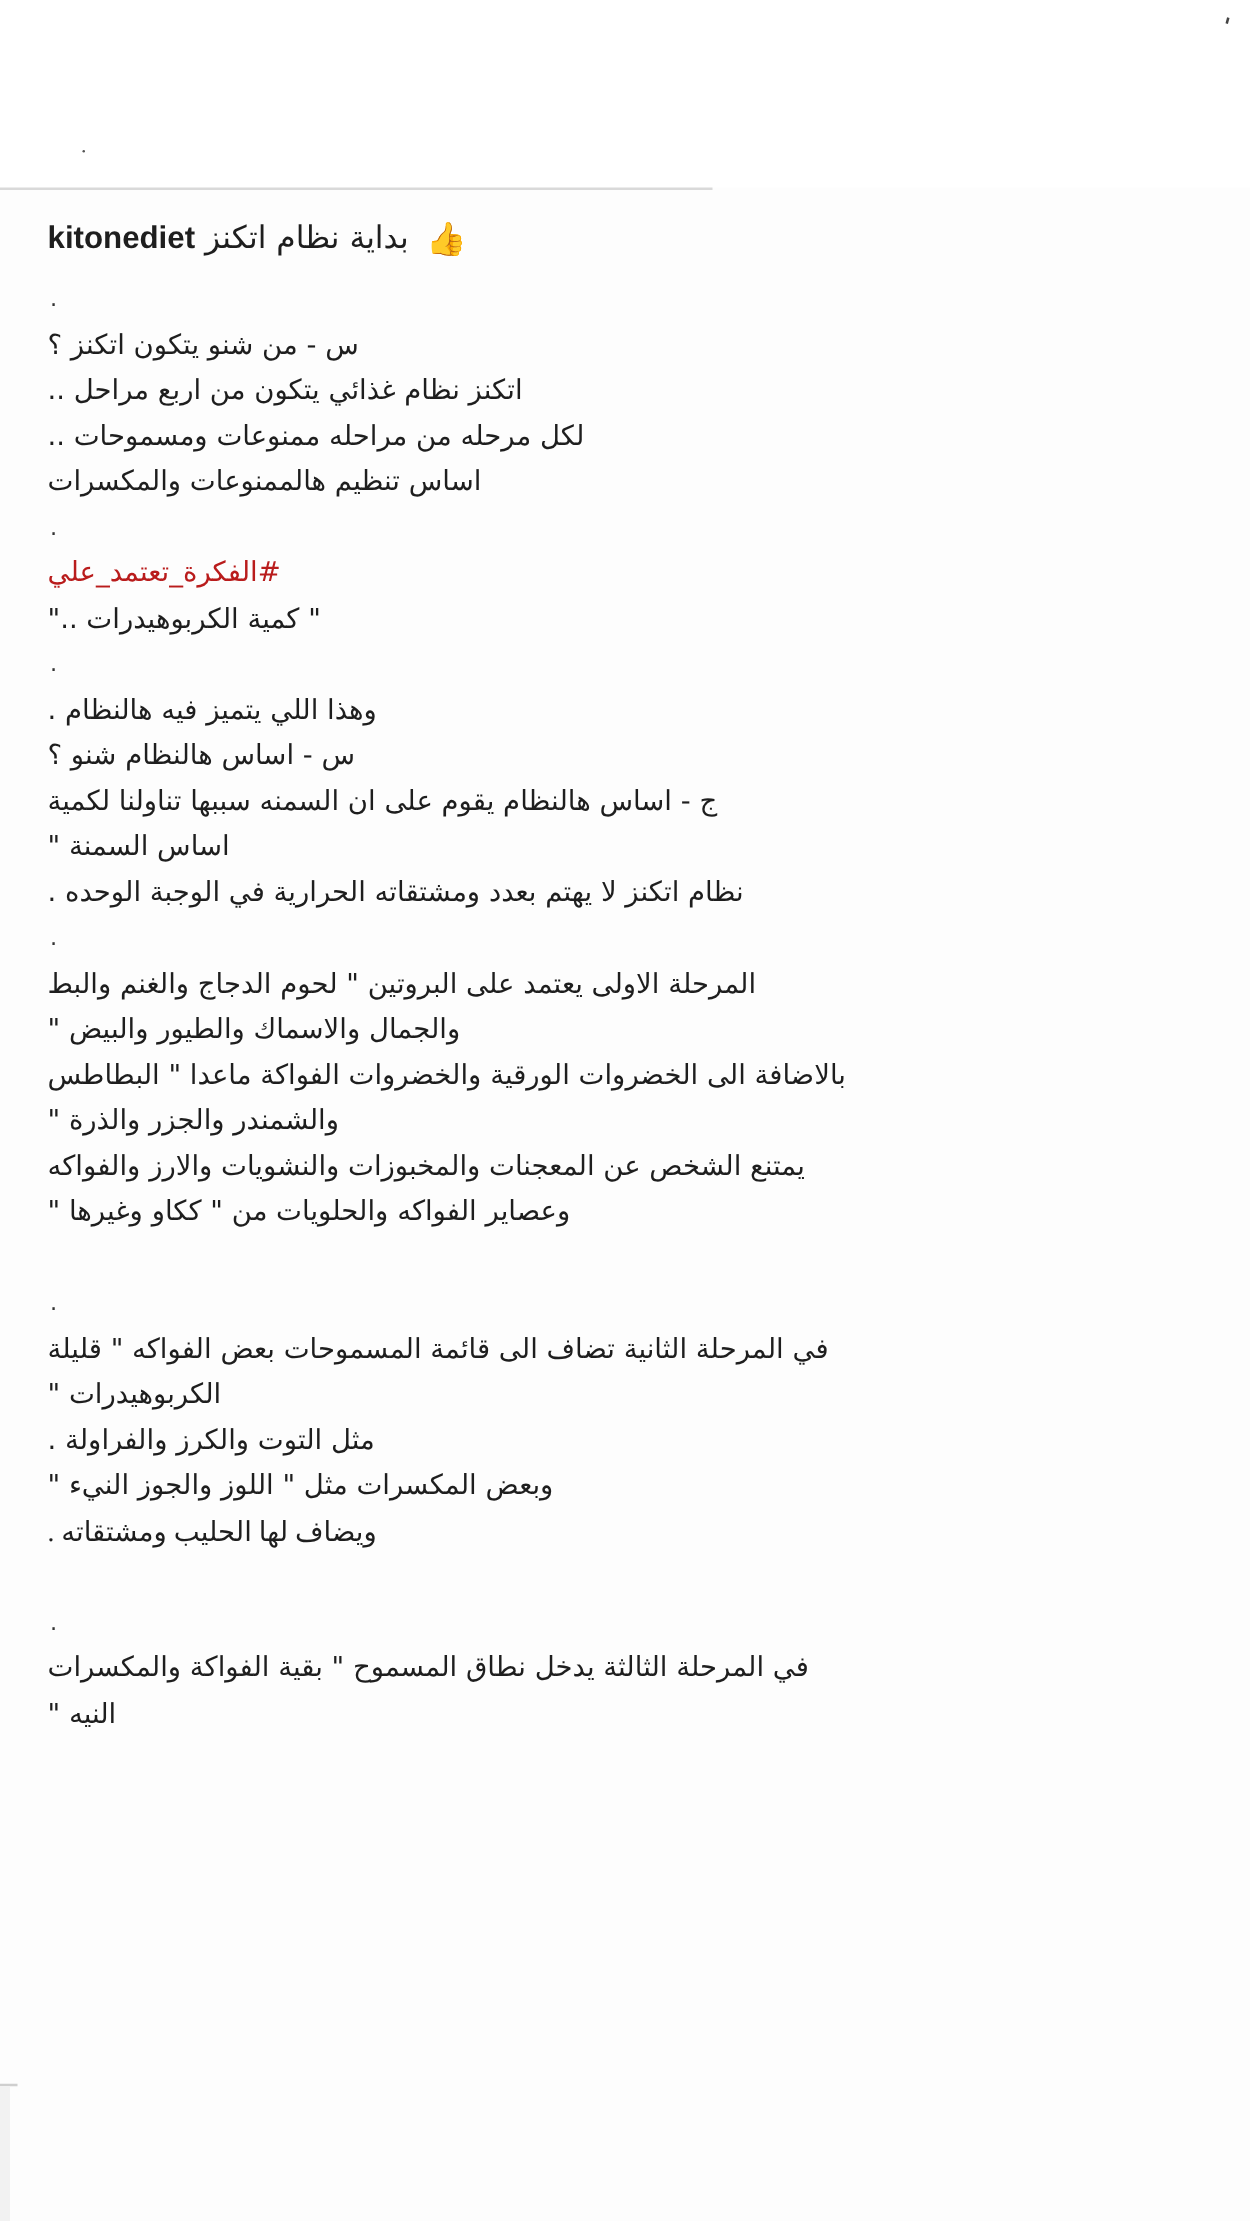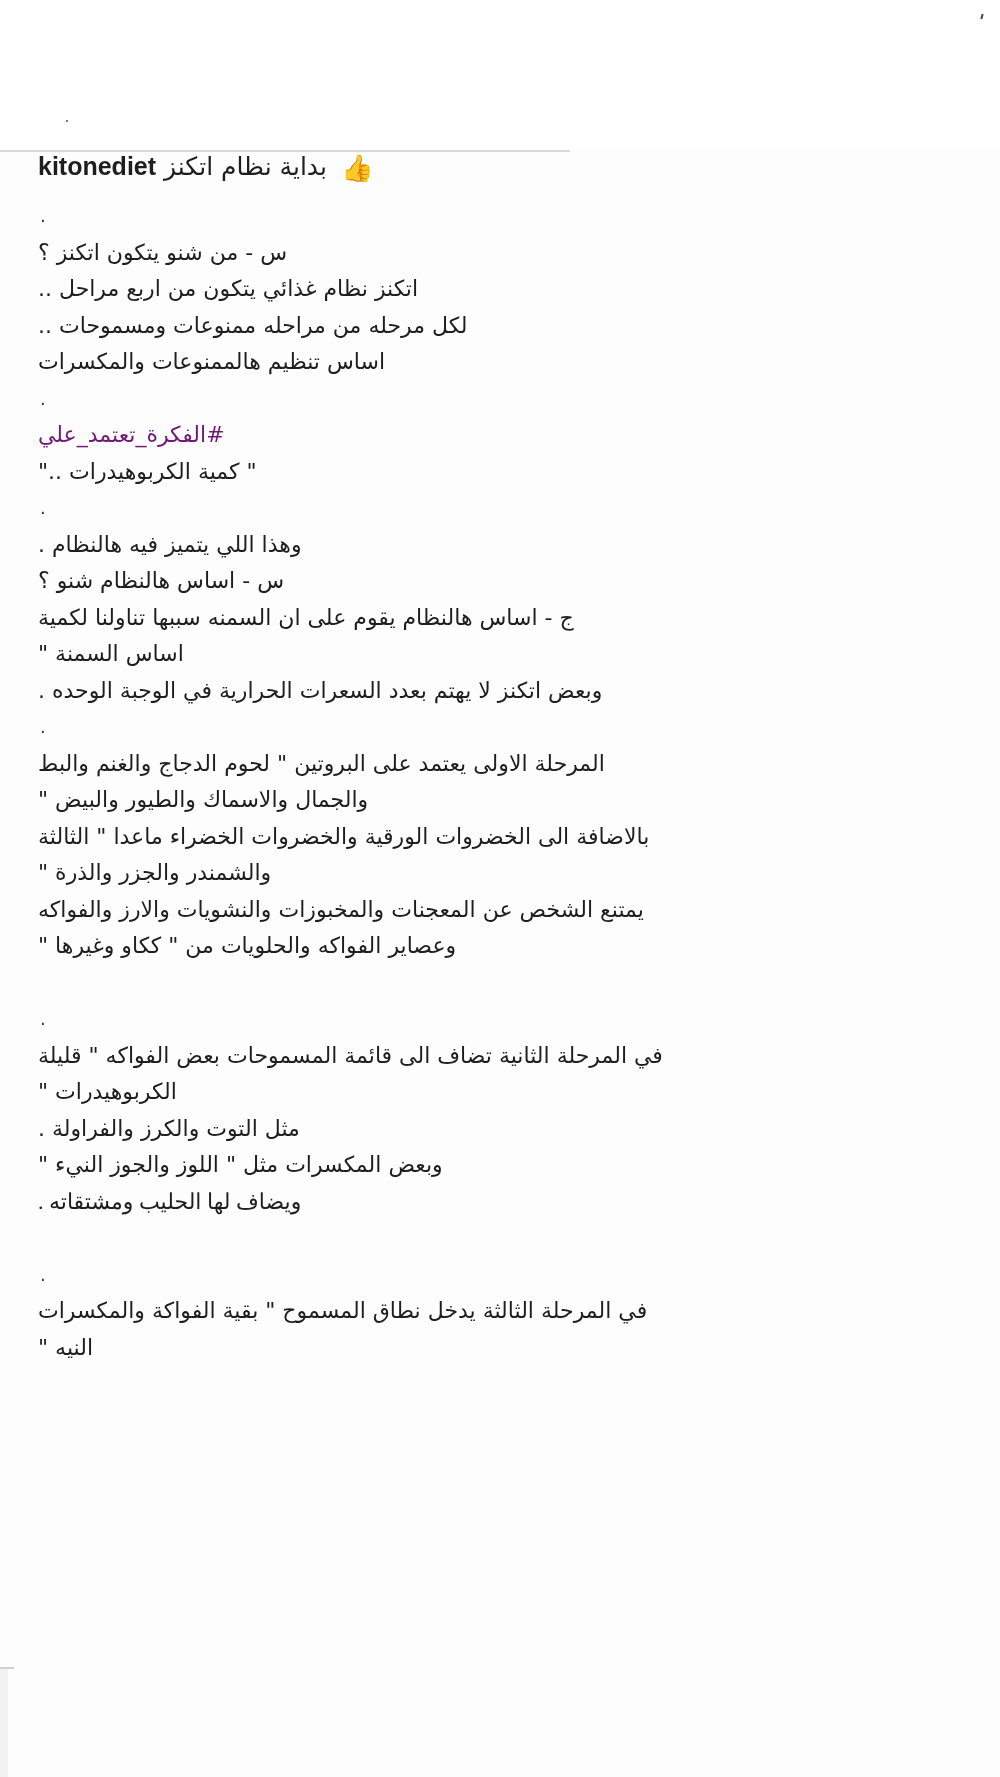--- a/index.html
+++ b/index.html
@@ -37,21 +37,21 @@
     }
     .top-divider {
       position: absolute;
       left: 0; top: 150px;
       width: 570px; height: 2px;
       background: #d9d9d9;
     }
     .caption {
       position: absolute;
       left: 38px;
-      top: 148px;
+      top: 172px;
       width: 900px;
       direction: rtl;
       text-align: right;
     }
     .line {
       font-size: 22px;
       line-height: 36.5px;
       white-space: nowrap;
       direction: rtl;
       text-align: right;
@@ -84,21 +84,21 @@
       height: 36.5px;
       text-align: left;
       direction: ltr;
       padding-left: 2px;
       color: #333;
     }
     .blank {
       height: 36.5px;
     }
     .hashtag {
-      color: #701a75;
+      color: #b91c1c;
     }
     .bottom-divider {
       position: absolute;
       left: 0; top: 1667px;
       width: 14px; height: 2px;
       background: #cfcfcf;
     }
     .bottom-edge {
       position: absolute;
       left: 0; top: 1669px;
@@ -130,25 +130,25 @@
   <div class="line" style="text-align:left;">لكل مرحله من مراحله ممنوعات ومسموحات ..</div>
   <div class="line" style="text-align:left;">اساس تنظيم هالممنوعات والمكسرات</div>
   <div class="dot-line">.</div>
   <div class="line hashtag" style="text-align:left;">#الفكرة_تعتمد_علي</div>
   <div class="line" style="text-align:left;">" كمية الكربوهيدرات .."</div>
   <div class="dot-line">.</div>
   <div class="line" style="text-align:left;">وهذا اللي يتميز فيه هالنظام .</div>
   <div class="line" style="text-align:left;">س - اساس هالنظام شنو ؟</div>
   <div class="line" style="text-align:left;">ج - اساس هالنظام يقوم على ان السمنه سببها تناولنا لكمية</div>
   <div class="line" style="text-align:left;">اساس السمنة "</div>
-  <div class="line" style="text-align:left;">وبعض اتكنز لا يهتم بعدد السعرات الحرارية في الوجبة الوحده .</div>
+  <div class="line" style="text-align:left;">نظام اتكنز لا يهتم بعدد ومشتقاته الحرارية في الوجبة الوحده .</div>
   <div class="dot-line">.</div>
   <div class="line" style="text-align:left;">المرحلة الاولى يعتمد على البروتين " لحوم الدجاج والغنم والبط</div>
   <div class="line" style="text-align:left;">والجمال والاسماك والطيور والبيض "</div>
-  <div class="line" style="text-align:left;">بالاضافة الى الخضروات الورقية والخضروات الخضراء ماعدا " الثالثة</div>
+  <div class="line" style="text-align:left;">بالاضافة الى الخضروات الورقية والخضروات الفواكة ماعدا " البطاطس</div>
   <div class="line" style="text-align:left;">والشمندر والجزر والذرة "</div>
   <div class="line" style="text-align:left;">يمتنع الشخص عن المعجنات والمخبوزات والنشويات والارز والفواكه</div>
   <div class="line" style="text-align:left;">وعصاير الفواكه والحلويات من " ككاو وغيرها "</div>
   <div class="blank"></div>
   <div class="dot-line">.</div>
   <div class="line" style="text-align:left;">في المرحلة الثانية تضاف الى قائمة المسموحات بعض الفواكه " قليلة</div>
   <div class="line" style="text-align:left;">الكربوهيدرات "</div>
   <div class="line" style="text-align:left;">مثل التوت والكرز والفراولة .</div>
   <div class="line" style="text-align:left;">وبعض المكسرات مثل " اللوز والجوز النيء "</div>
   <div class="line" style="text-align:left;font-family:Liberation Serif, serif;">ويضاف لها الحليب ومشتقاته .</div>

